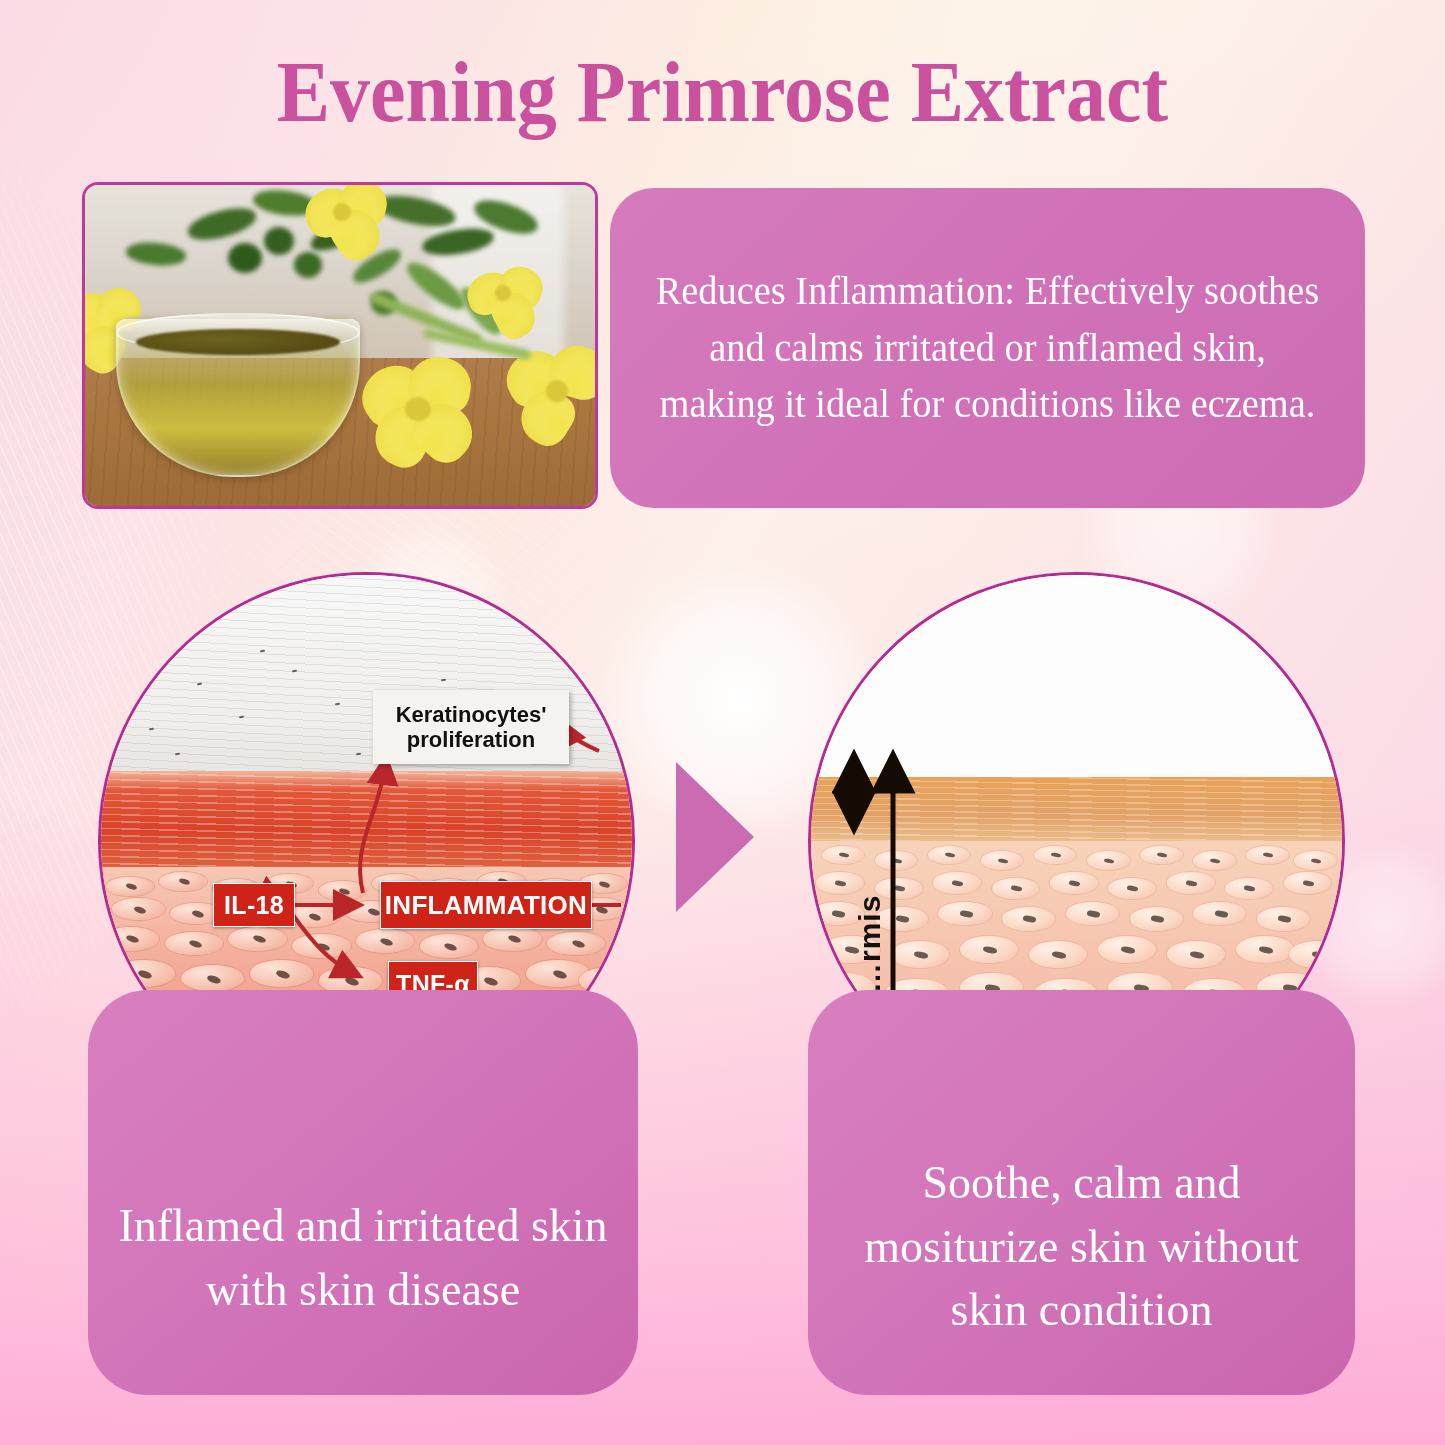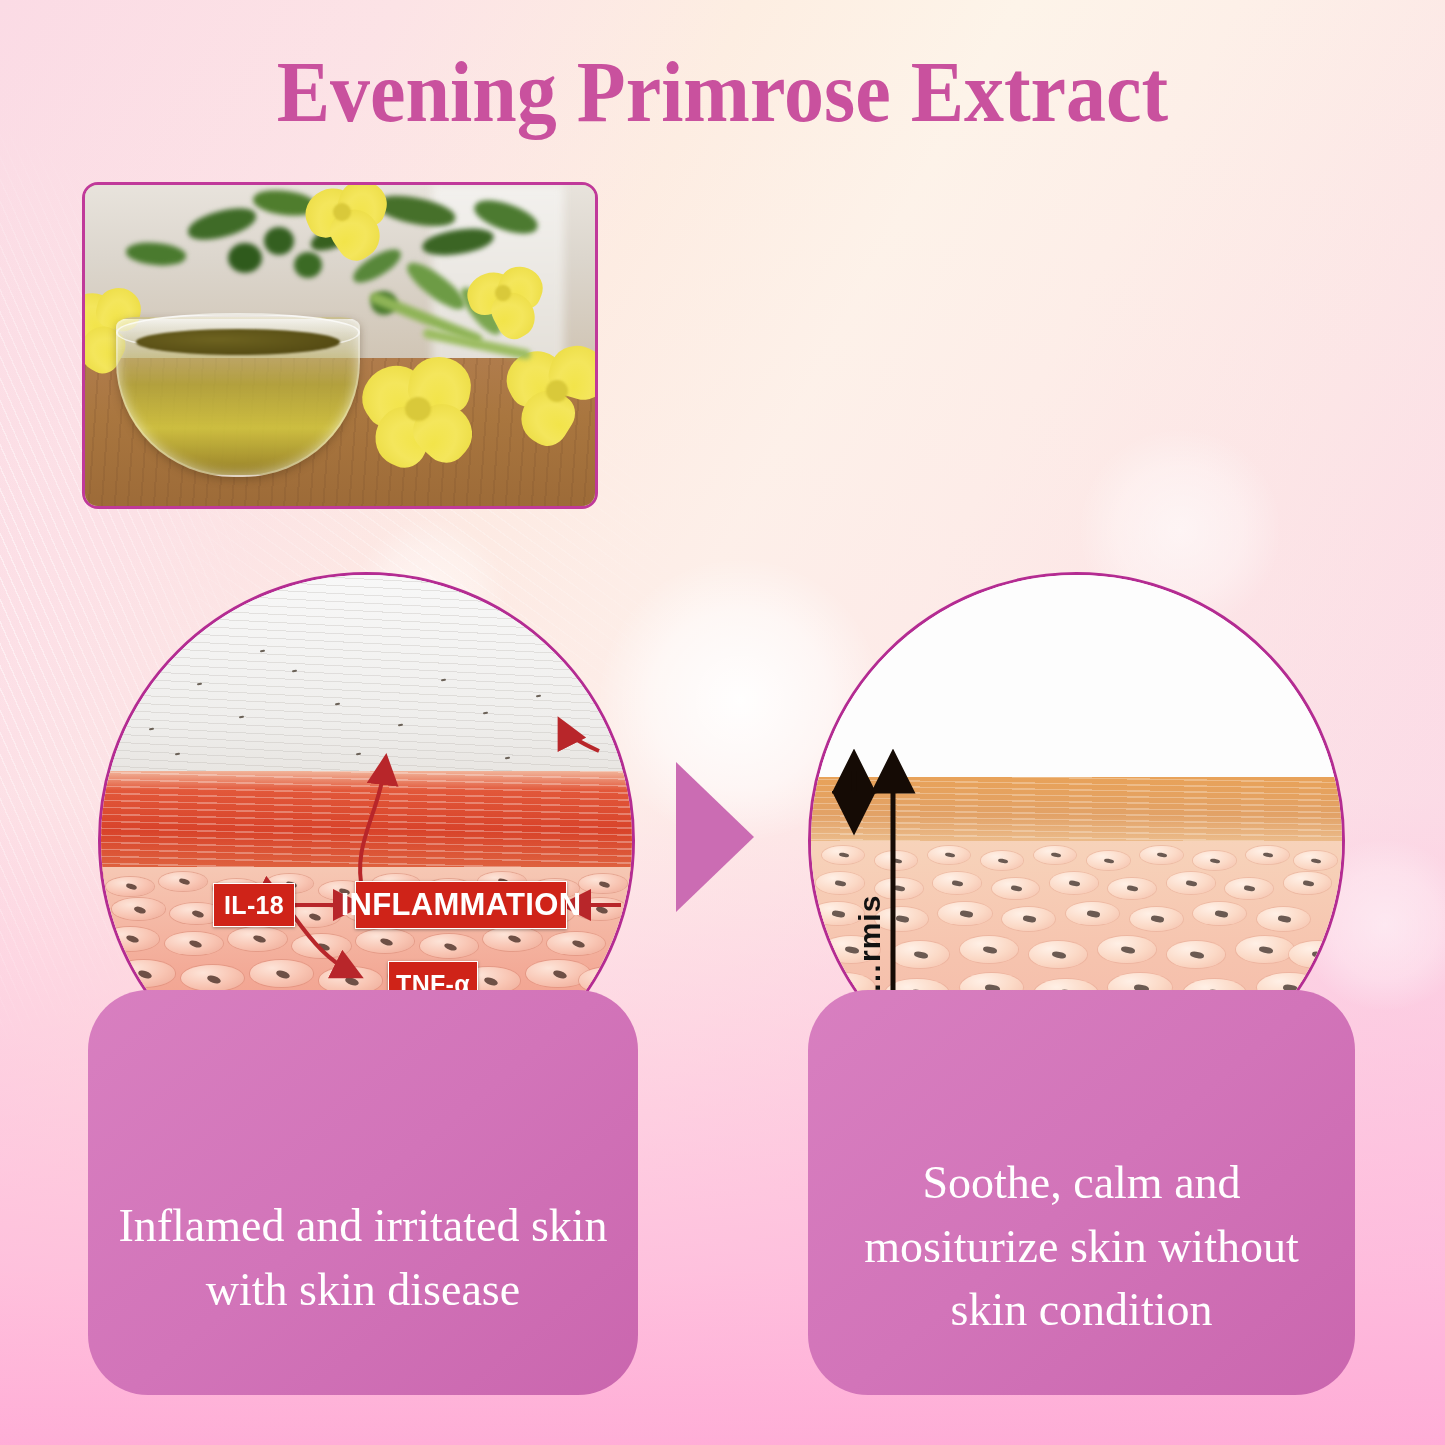--- a/index.html
+++ b/index.html
@@ -319,20 +319,23 @@
 
       <div class="leaf" style="left:55%;top:40%;width:120px;height:11px;background:#8fb457;transform:rotate(22deg);border-radius:6px;"></div>
       <div class="leaf" style="left:66%;top:48%;width:110px;height:10px;background:#9cbd62;transform:rotate(12deg);border-radius:6px;"></div>
 
       <div class="bowl"></div>
       <div class="bowl-rim"></div>
       <div class="bowl-oil"></div>
     </div>
   </div>
 
+  <div class="text-panel">
+    <p>Reduces Inflammation: Effectively soothes and calms irritated or inflamed skin, making it ideal for conditions like eczema.</p>
+  </div>
 
   <div class="circle circle-left">
     <div class="sk-strat">
       <span class="fleck" style="left:18%;top:52%"></span>
       <span class="fleck" style="left:26%;top:68%"></span>
       <span class="fleck" style="left:9%;top:74%"></span>
       <span class="fleck" style="left:36%;top:46%"></span>
       <span class="fleck" style="left:44%;top:62%"></span>
       <span class="fleck" style="left:56%;top:72%"></span>
       <span class="fleck" style="left:64%;top:50%"></span>
@@ -501,24 +504,27 @@
         </marker>
       </defs>
       <path d="M262,318 C250,270 278,240 284,190" class="arw" marker-end="url(#ah)"></path>
       <path d="M498,176 C480,168 466,160 462,152" class="arw" marker-end="url(#ah)"></path>
       <path d="M128,330 C150,322 168,320 176,324" class="arw" marker-end="url(#ah)"></path>
       <path d="M192,340 C212,368 228,386 252,398" class="arw" marker-end="url(#ah)"></path>
       <path d="M190,330 L252,330" class="arw" marker-end="url(#ah)"></path>
       <path d="M520,330 L470,330" class="arw" marker-end="url(#ah)"></path>
     </svg>
 
+    <div class="lbl-white" style="left:272px;top:115px;width:188px;height:66px;font-size:22px;padding:4px;">
+      <span>Keratinocytes' proliferation</span>
+    </div>
     <div class="lbl" style="left:112px;top:308px;width:80px;height:42px;font-size:25px;">
       <span>IL-18</span>
     </div>
-    <div class="lbl" style="left:254px;top:306px;width:210px;height:46px;font-size:31px;">
+    <div class="lbl" style="left:279px;top:306px;width:210px;height:46px;font-size:26px;">
       <span>INFLAMMATION</span>
     </div>
     <div class="lbl" style="left:287px;top:386px;width:88px;height:44px;font-size:25px;">
       <span>TNF-α</span>
     </div>
   </div>
 
   <div class="tri"></div>
 
   <div class="circle circle-right">

